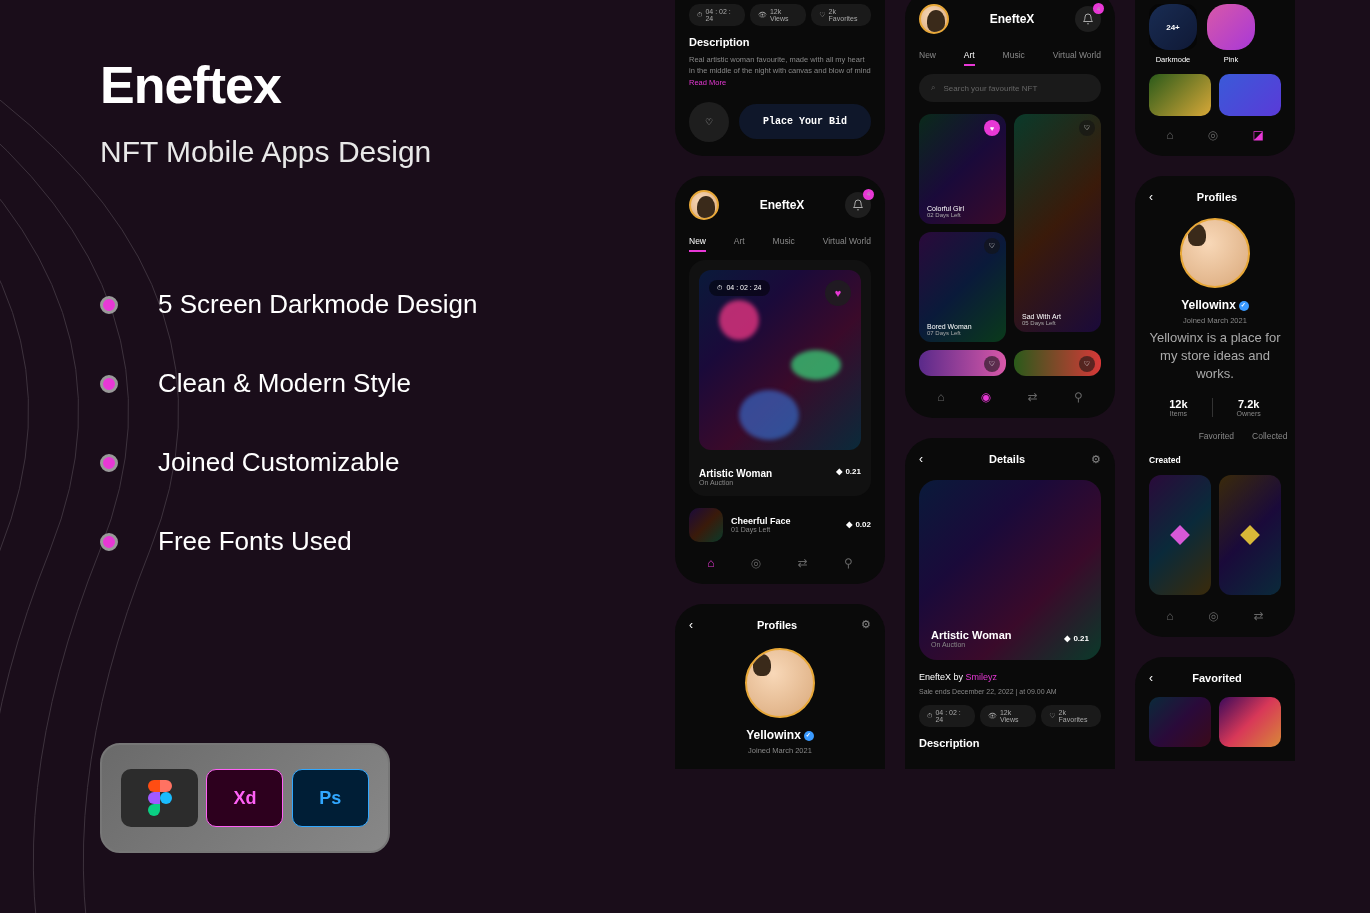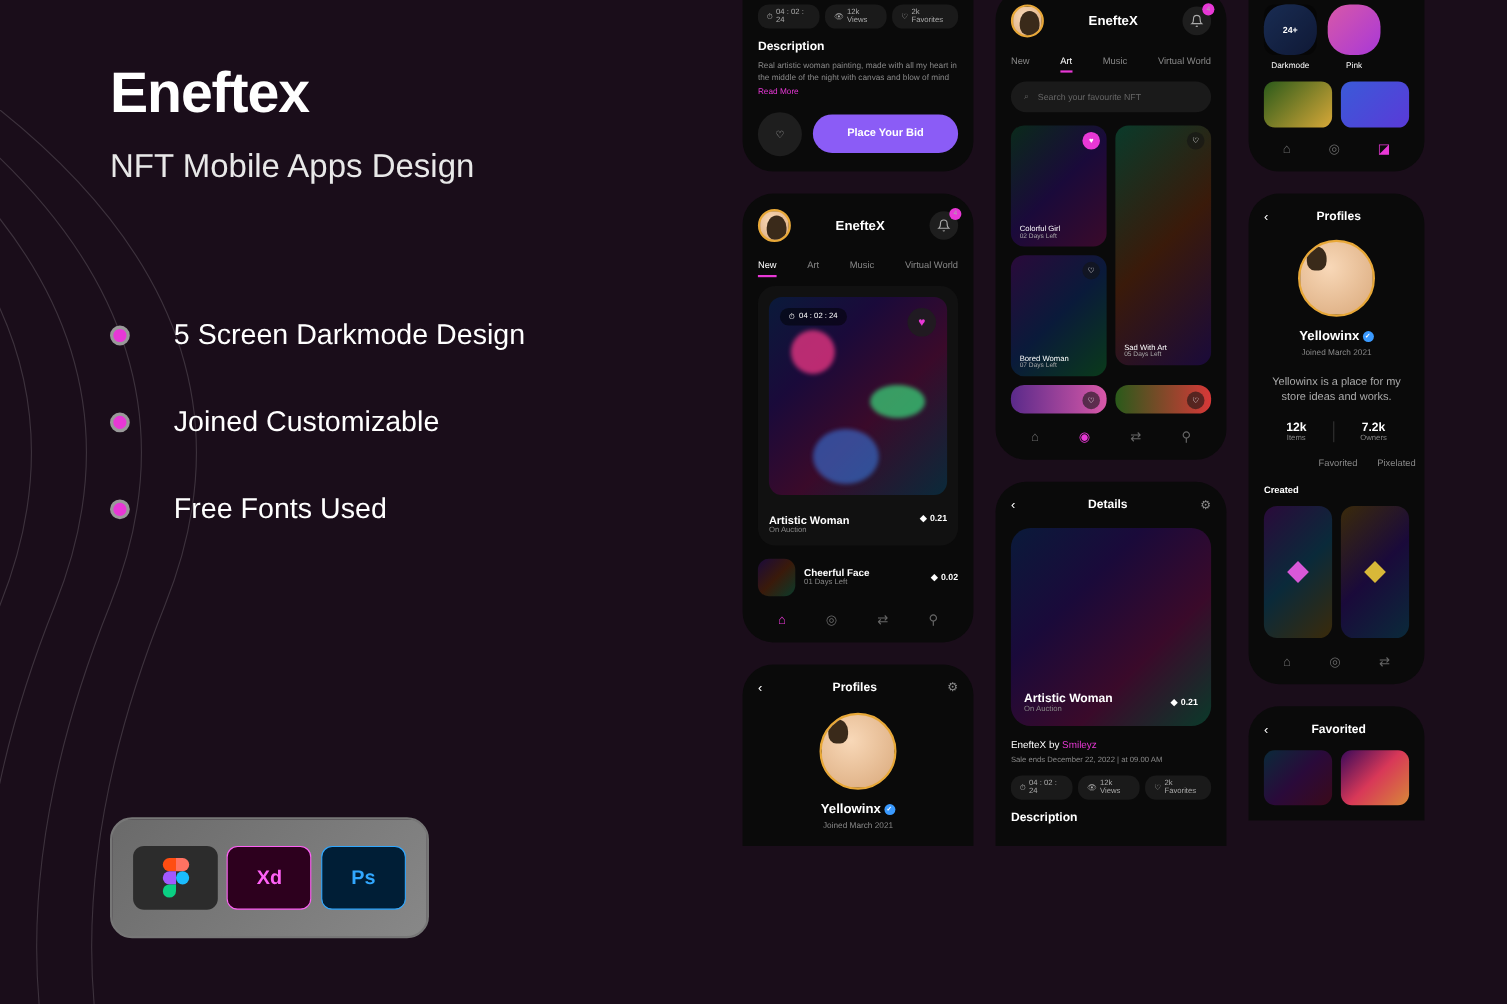--- a/index.html
+++ b/index.html
@@ -25,21 +25,21 @@
 .frame { background: #0a0a0a; border-radius: 28px; width: 210px; padding: 14px; color: #fff; font-size: 9px; overflow: hidden; }
 .frame.f-partial-top { border-radius: 0 0 28px 28px; }
 .frame.f-partial-bot { border-radius: 28px 28px 0 0; }
 
 .pill { background: #1a1a1a; border-radius: 10px; padding: 4px 8px; font-size: 7px; color: #aaa; display: inline-flex; align-items: center; gap: 3px; }
 .row { display: flex; align-items: center; gap: 6px; }
 .row-sb { display: flex; justify-content: space-between; align-items: center; }
 .desc-title { font-size: 11px; font-weight: 600; margin: 10px 0 6px; }
 .desc-text { font-size: 7.5px; color: #888; line-height: 1.5; }
 .desc-more { color: #e838d6; }
-.btn-bid { background: #8b5cf6; color: #fff; border: none; border-radius: 22px; padding: 12px 24px; font-size: 10px; font-weight: 600; flex: 1; }
+.btn-bid { background: #0f172a; color: #fff; border: none; border-radius: 22px; padding: 12px 24px; font-size: 10px; font-weight: 600; flex: 1; font-family: Liberation Mono, monospace; }
 .btn-heart { width: 40px; height: 40px; border-radius: 20px; background: #1e1e1e; display: flex; align-items: center; justify-content: center; color: #aaa; }
 
 .avatar { width: 30px; height: 30px; border-radius: 50%; background: radial-gradient(circle at 40% 35%, #f8d8b8, #d9a87a); border: 2px solid #e8a838; position: relative; overflow: hidden; }
 .avatar::after { content: ''; position: absolute; top: 4px; left: 6px; width: 18px; height: 22px; background: #3a2a1a; border-radius: 50% 50% 40% 40%; }
 .avatar-lg { width: 70px; height: 70px; margin: 0 auto; }
 .brand { font-size: 12px; font-weight: 700; }
 .bell { width: 26px; height: 26px; border-radius: 50%; background: #1e1e1e; display: flex; align-items: center; justify-content: center; position: relative; color: #aaa; font-size: 10px; }
 .bell-badge { position: absolute; top: -3px; right: -3px; background: #e838d6; width: 11px; height: 11px; border-radius: 50%; font-size: 6px; display: flex; align-items: center; justify-content: center; }
 .tabs { display: flex; justify-content: space-between; margin: 16px 0 4px; font-size: 8.5px; color: #888; }
 .tabs .active { color: #fff; position: relative; }
@@ -66,21 +66,21 @@
 .g-card.h2 { height: 100px; grid-row: span 2; height: 218px; }
 .g-card .ov { position: absolute; bottom: 6px; left: 8px; font-size: 7px; }
 .g-card .ov-sub { color: #aaa; font-size: 6px; }
 .g-card .fav-sm { position: absolute; top: 6px; right: 6px; width: 16px; height: 16px; border-radius: 50%; background: rgba(20,20,20,0.6); display: flex; align-items: center; justify-content: center; font-size: 7px; color: #fff; }
 
 .back-ico { color: #fff; font-size: 12px; cursor: pointer; }
 .gear-ico { color: #888; font-size: 11px; }
 .center { text-align: center; }
 .pname { font-size: 12px; font-weight: 700; margin-top: 10px; }
 .pdate { font-size: 7.5px; color: #888; margin-top: 4px; }
-.pbio { font-size: 10px; color: #aaa; margin-top: 16px; line-height: 1.4; }
+.pbio { font-size: 13px; color: #aaa; margin-top: 4px; line-height: 1.4; }
 .pstats { display: flex; justify-content: center; gap: 24px; margin-top: 14px; }
 .stat-n { font-size: 11px; font-weight: 700; }
 .stat-l { font-size: 7px; color: #888; }
 .ptabs { display: flex; gap: 18px; margin-top: 14px; font-size: 8.5px; color: #888; }
 .ptabs .active { color: #fff; font-weight: 700; margin-top: 24px; }
 .pgrid { display: grid; grid-template-columns: 1fr 1fr; gap: 8px; margin-top: 10px; }
 .pg-card { height: 120px; border-radius: 12px; background: linear-gradient(135deg,#2a0a3a,#0a2a3a,#3a2a0a); position: relative; }
 .diamond { position: absolute; top: 50%; left: 50%; transform: translate(-50%,-50%) rotate(45deg); width: 14px; height: 14px; }
 
 .det-img { border-radius: 18px; height: 180px; background: linear-gradient(135deg,#0a1a3a,#1a0a3a,#3a0a2a,#0a3a2a); position: relative; margin-top: 14px; padding: 12px; display: flex; flex-direction: column; justify-content: flex-end; }
@@ -116,20 +116,24 @@
 <div class="left-col">
   <div class="hero-title">Eneftex</div>
   <div class="hero-sub">NFT Mobile Apps Design</div>
   <div class="features">
     <div class="feature">
         <div class="bullet"></div>
         <div class="feature-text">5 Screen Darkmode Design</div>
       </div>
     <div class="feature">
         <div class="bullet"></div>
+        <div class="feature-text">Clean &amp; Modern Style</div>
+      </div>
+    <div class="feature">
+        <div class="bullet"></div>
         <div class="feature-text">Joined Customizable</div>
       </div>
     <div class="feature">
         <div class="bullet"></div>
         <div class="feature-text">Free Fonts Used</div>
       </div>
   </div>
 </div>
 
 <div class="tools">
@@ -150,21 +154,21 @@
 
   <div class="col">
 
     <div class="frame f-partial-top">
       <div class="row" style="gap:5px">
         <span class="pill">⏱ <span>04 : 02 : 24</span></span>
         <span class="pill">👁 <span>12k Views</span></span>
         <span class="pill">♡ <span>2k Favorites</span></span>
       </div>
       <div class="desc-title">Description</div>
-      <div class="desc-text"><span>Real artistic woman painting, made with all my heart in the middle of the night with canvas and blow of mind </span><span class="desc-more">Read More</span></div>
+      <div class="desc-text"><span>Real artistic woman favourite, made with all my heart in the middle of the night with canvas and blow of mind </span><span class="desc-more">Read More</span></div>
       <div class="row" style="margin-top:14px;gap:10px">
         <div class="btn-heart">♡</div>
         <button class="btn-bid">Place Your Bid</button>
       </div>
     </div>
 
     <div class="frame">
       <div class="row-sb">
         <div class="avatar"></div>
         <div class="brand">EnefteX</div>
@@ -354,21 +358,21 @@
           </div>
         <div style="width:1px;background:#333"></div>
         <div class="center">
             <div class="stat-n">7.2k</div>
             <div class="stat-l">Owners</div>
           </div>
       </div>
       <div class="ptabs">
         <span class="active">Created</span>
         <span>Favorited</span>
-        <span>Pixelated</span>
+        <span>Collected</span>
       </div>
       <div class="pgrid">
         <div class="pg-card">
             <div class="diamond" style="background:#d858d8"></div>
           </div>
         <div class="pg-card" style="background:linear-gradient(135deg,#3a2a0a,#1a0a3a,#0a2a3a)">
             <div class="diamond" style="background:#d8b838"></div>
           </div>
       </div>
       <div class="bottom-nav">

